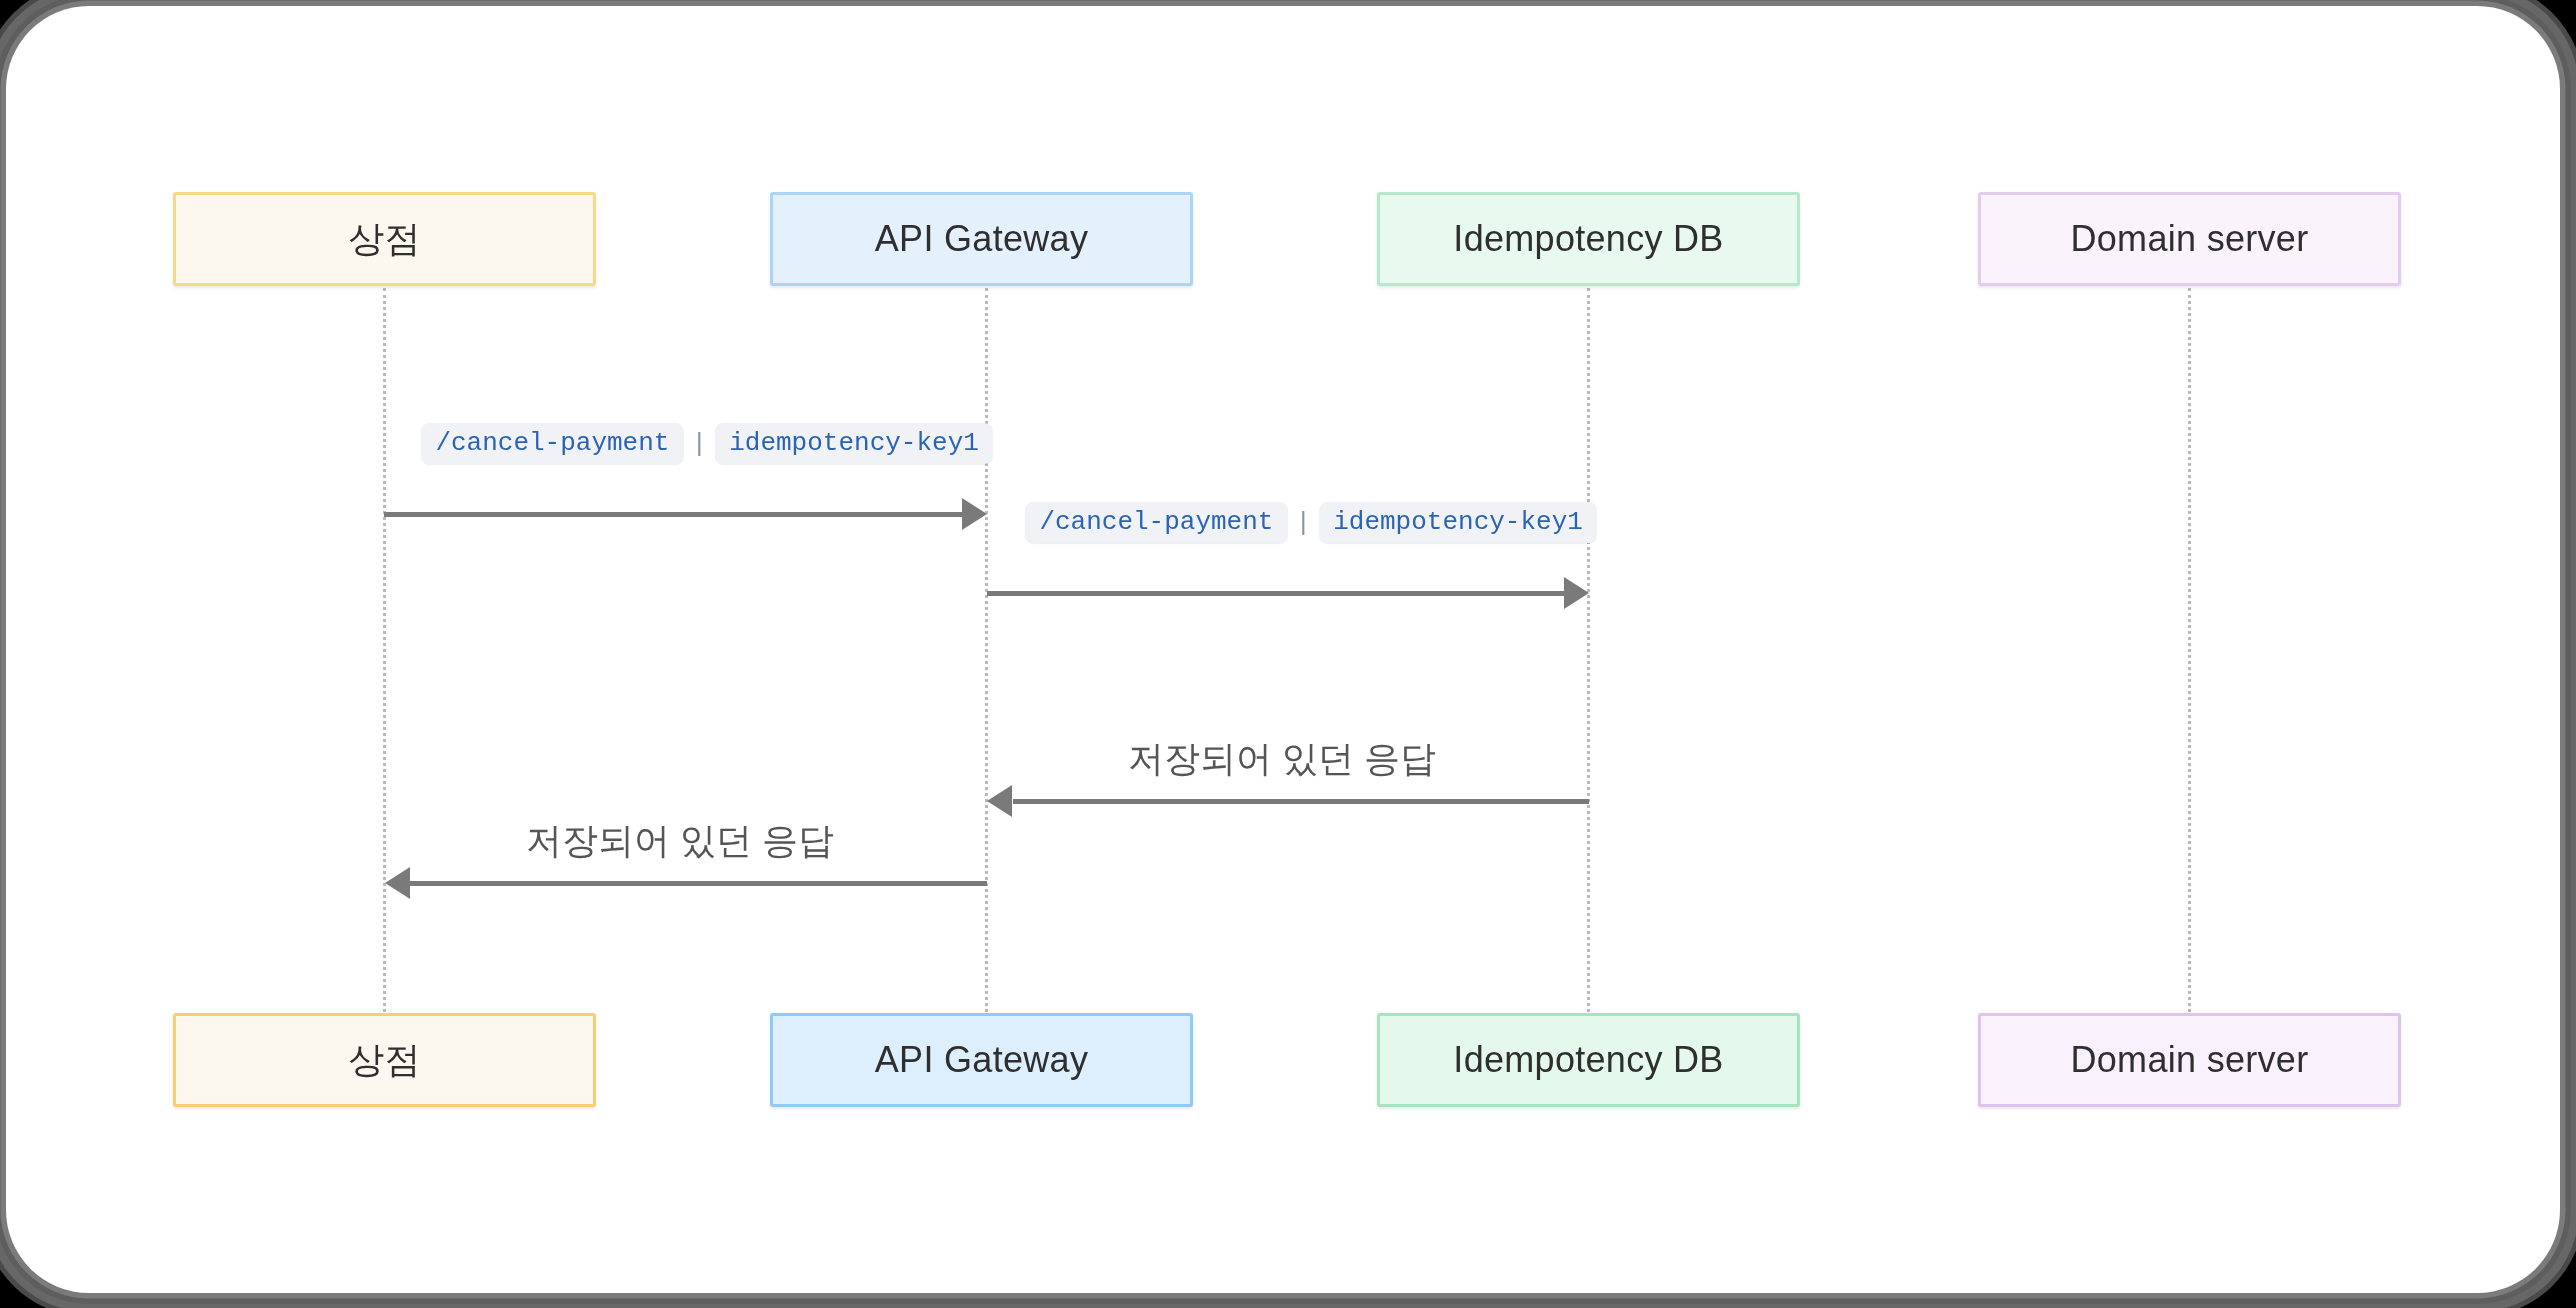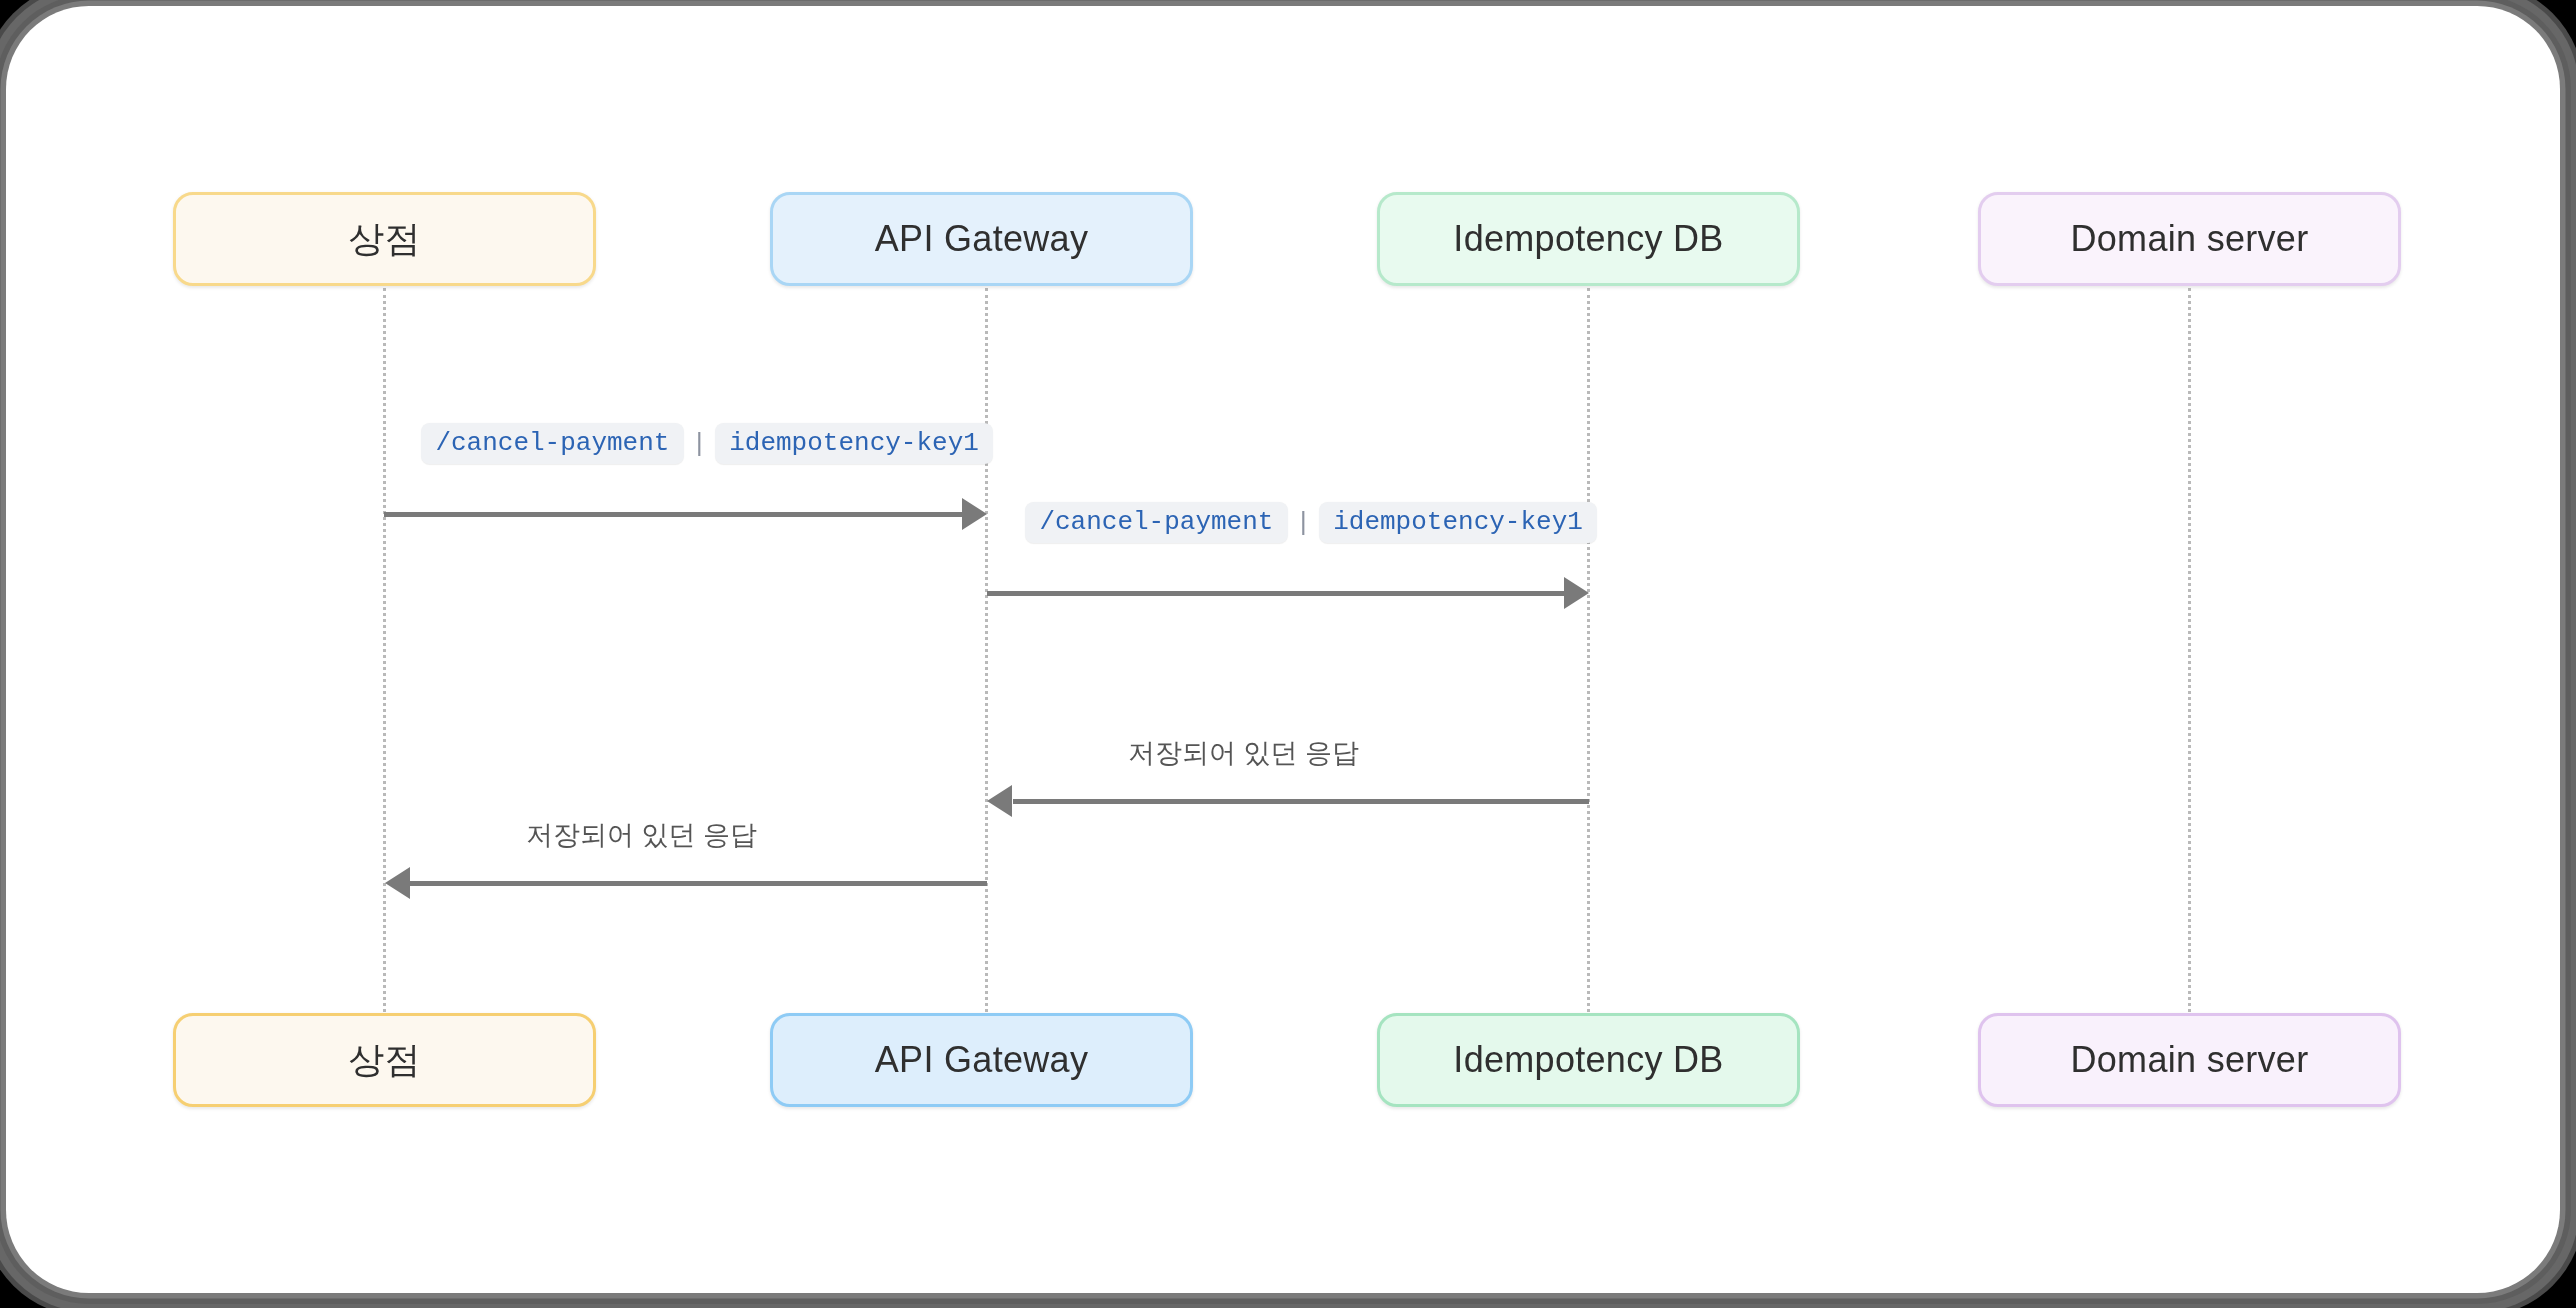--- a/index.html
+++ b/index.html
@@ -47,21 +47,21 @@
     width: 0;
     border-left: 3.9px dotted #b9b9b9;
   }
 
   
   .participant {
     position: absolute;
     display: flex;
     align-items: center;
     justify-content: center;
-    border-radius: 20px;
+    border-radius: 3px;
     border-style: solid;
     border-width: 3.3px;
     box-sizing: border-box;
     box-shadow: 0 1.7px 3.3px rgba(0,0,0,0.09);
   }
   .participant .plabel {
     font-size: 36px;
     color: #2f2f2f;
     letter-spacing: 0.3px;
     white-space: nowrap;
@@ -112,21 +112,21 @@
     box-shadow: 0 0.6px 1.1px rgba(0,0,0,0.07);
   }
   .code-sep {
     font-family: "Liberation Mono", "DejaVu Sans Mono", monospace;
     font-size: 26px;
     color: #8d93a0;
     padding: 0 7.7px;
   }
   .plain-label {
     position: absolute;
-    font-size: 27px;
+    font-size: 36px;
     color: #555555;
     white-space: nowrap;
   }
 </style>
 </head>
 <body>
 
 <div id="device-frame"></div>
 
 <div id="diagram-canvas">

